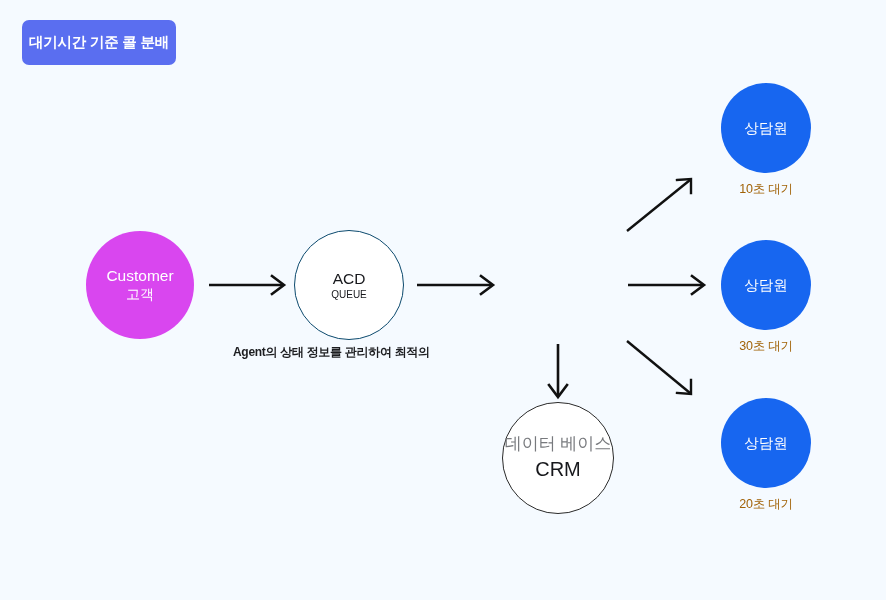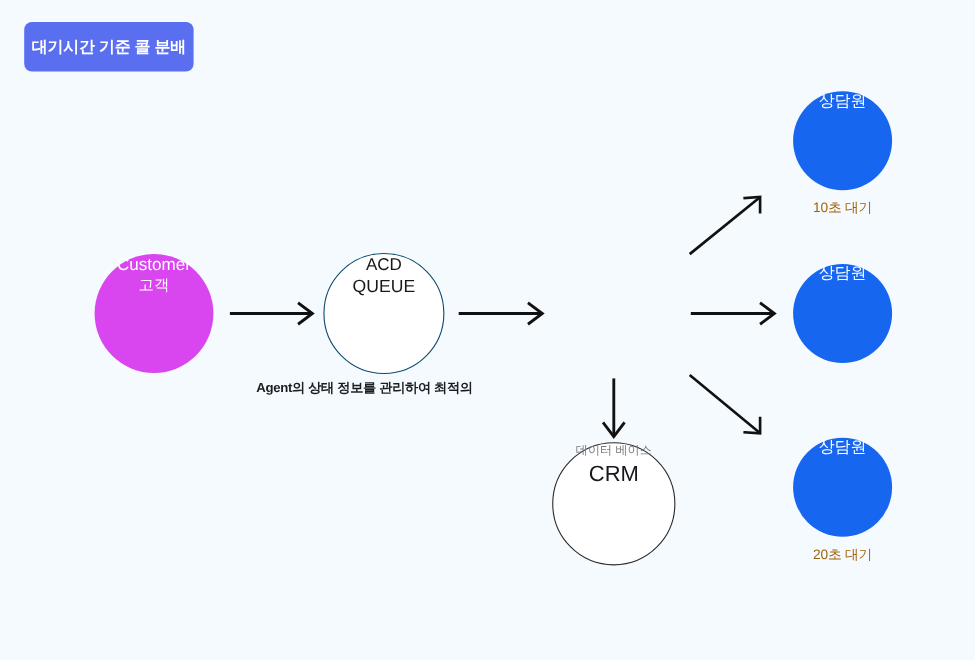--- a/index.html
+++ b/index.html
@@ -50,20 +50,21 @@
     pointer-events: none;
   }
 
   
   .node {
     position: absolute;
     border-radius: 50%;
     display: flex;
     flex-direction: column;
     align-items: center;
+    justify-content: center;
     box-sizing: border-box;
     text-align: center;
     line-height: 1.28;
   }
 
   .node-customer {
     left: 86px;
     top: 231px;
     width: 108px;
     height: 108px;
@@ -76,21 +77,21 @@
   .node-acd {
     left: 294px;
     top: 230px;
     width: 110px;
     height: 110px;
     background: #ffffff;
     border: 1px solid #0c4a6e;
     color: #17181c;
   }
   .node-acd .l1 { font-size: 15.5px; }
-  .node-acd .l2 { font-size: 16px; }
+  .node-acd .l2 { font-size: 10px; }
 
   .node-cti {
     left: 503px;
     top: 230px;
     width: 110px;
     height: 110px;
     background: #ffffff;
     border: 1px solid #2a2a2a;
     color: #17181c;
   }
@@ -98,21 +99,21 @@
 
   .node-crm {
     left: 502px;
     top: 402px;
     width: 112px;
     height: 112px;
     background: #ffffff;
     border: 1px solid #2a2a2a;
     color: #17181c;
   }
-  .node-crm .l1 { font-size: 11px; color: #77797d; margin-bottom: 2px; }
+  .node-crm .l1 { font-size: 17px; color: #77797d; margin-bottom: 2px; }
   .node-crm .l2 { font-size: 20px; font-weight: 400; }
 
   .node-agent {
     width: 90px;
     height: 90px;
     background: #1766f0;
     color: #ffffff;
     font-size: 14.5px;
     font-weight: 500;
   }
@@ -204,20 +205,21 @@
   </div>
 
   <div class="node node-agent agent1">
     <div>상담원</div>
   </div>
   <div class="agent-caption cap1">10초 대기</div>
 
   <div class="node node-agent agent2">
     <div>상담원</div>
   </div>
+  <div class="agent-caption cap2">30초 대기</div>
 
   <div class="node node-agent agent3">
     <div>상담원</div>
   </div>
   <div class="agent-caption cap3">20초 대기</div>
 
   <div class="annotation">
     <div>Agent의 상태 정보를 관리하여 최적의</div>
   </div>
 

